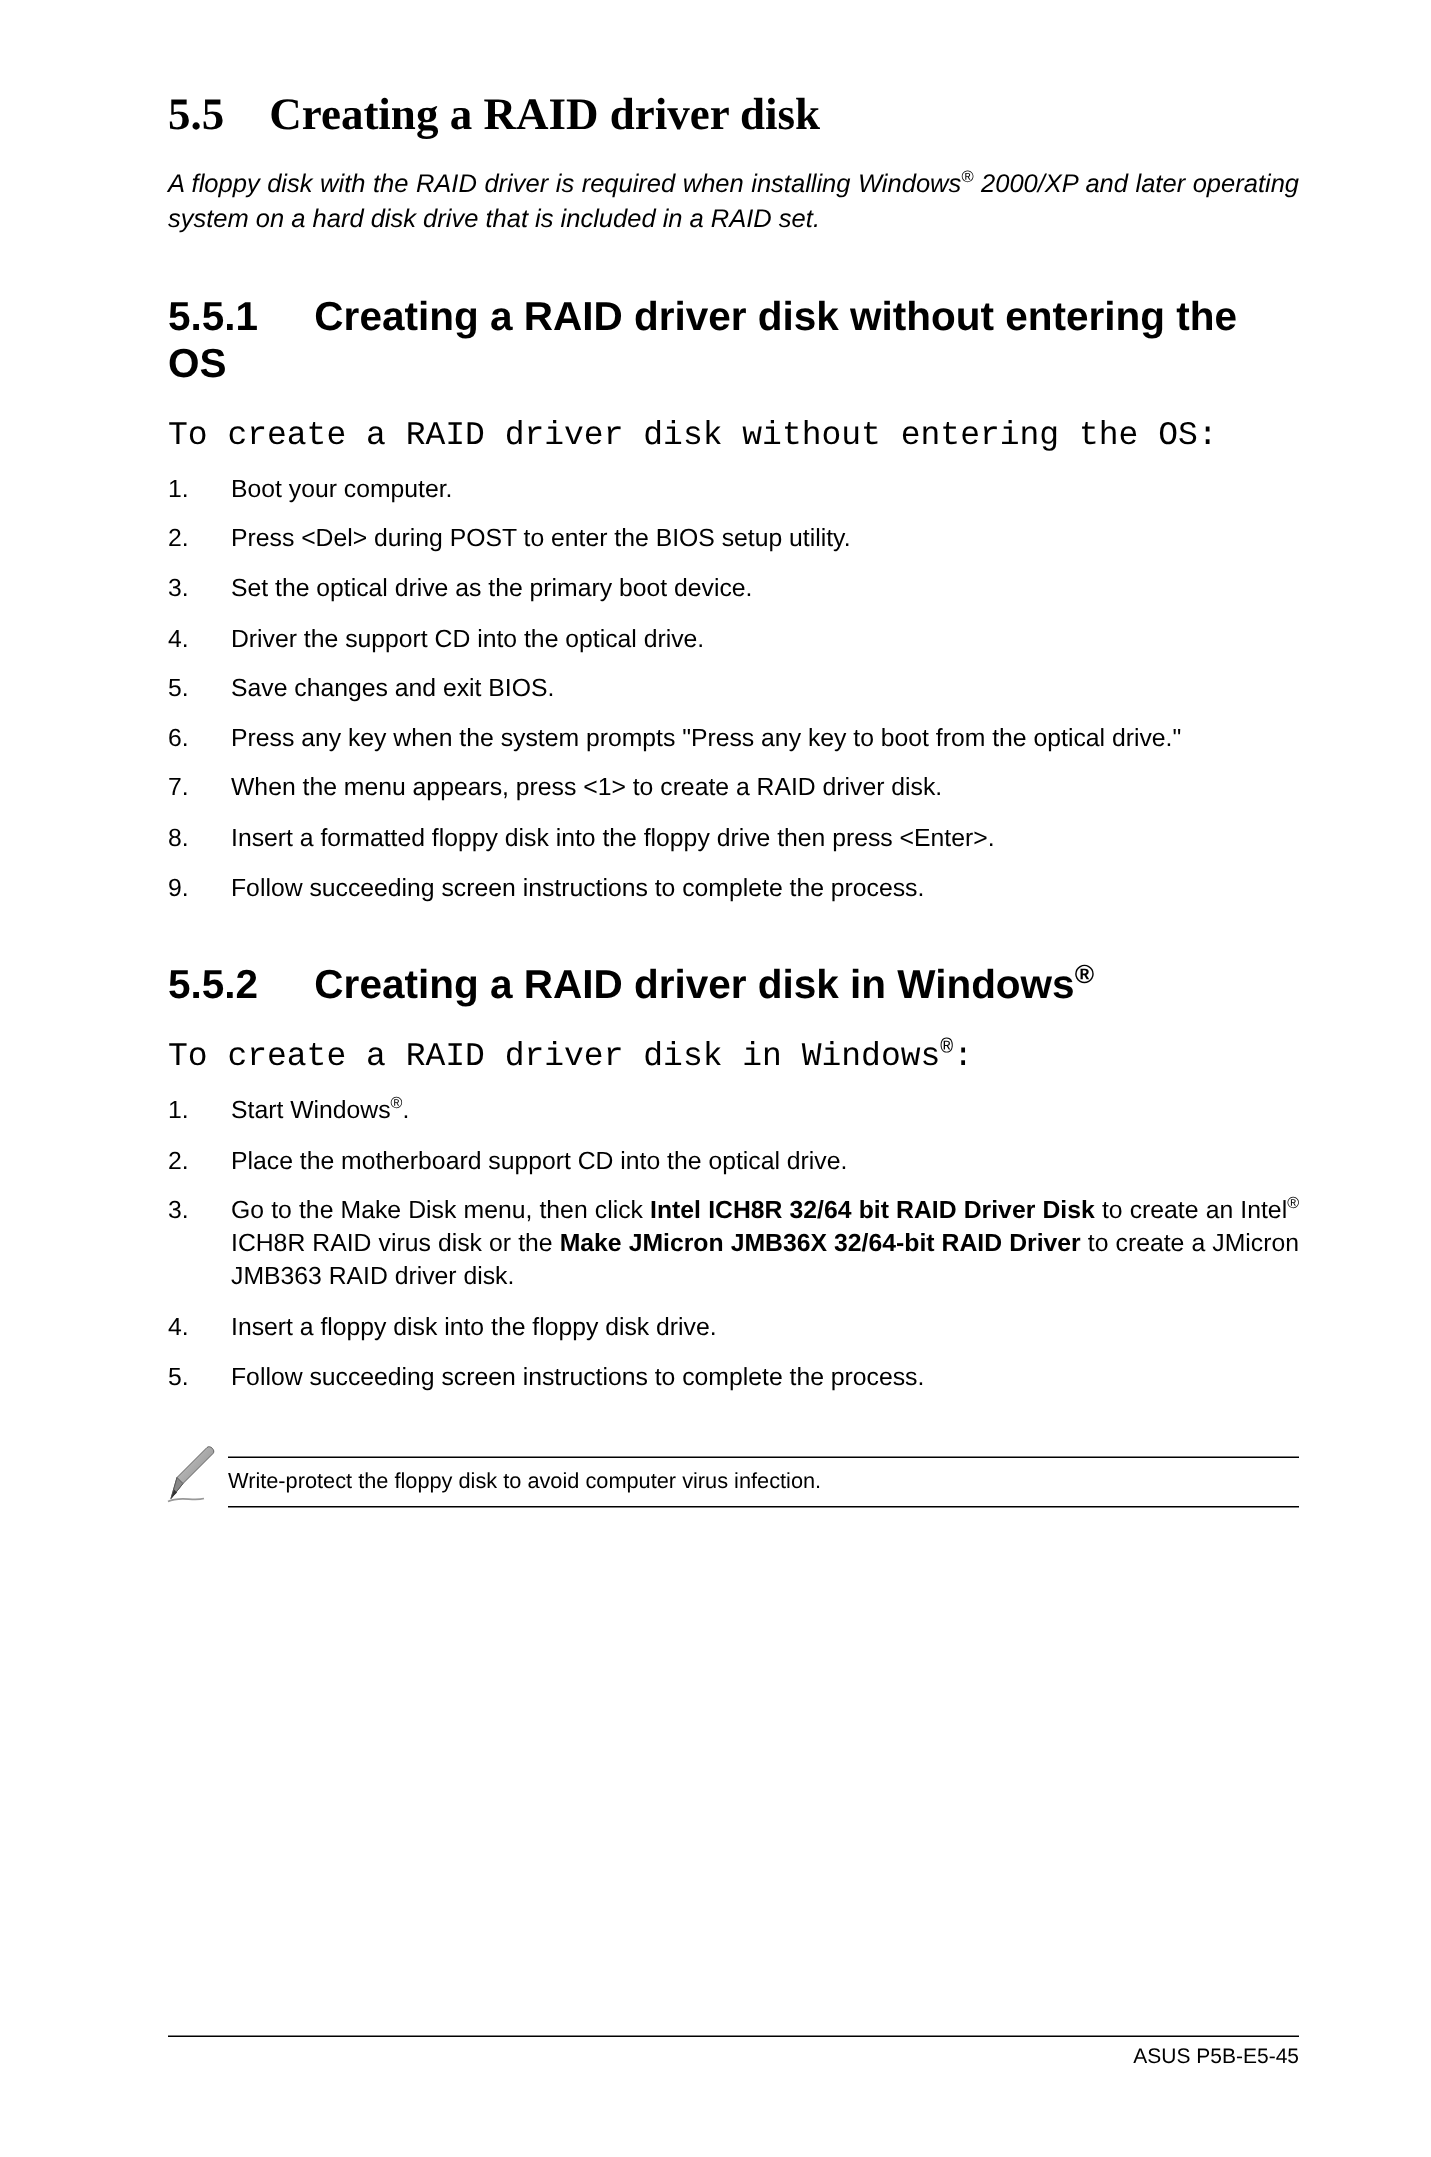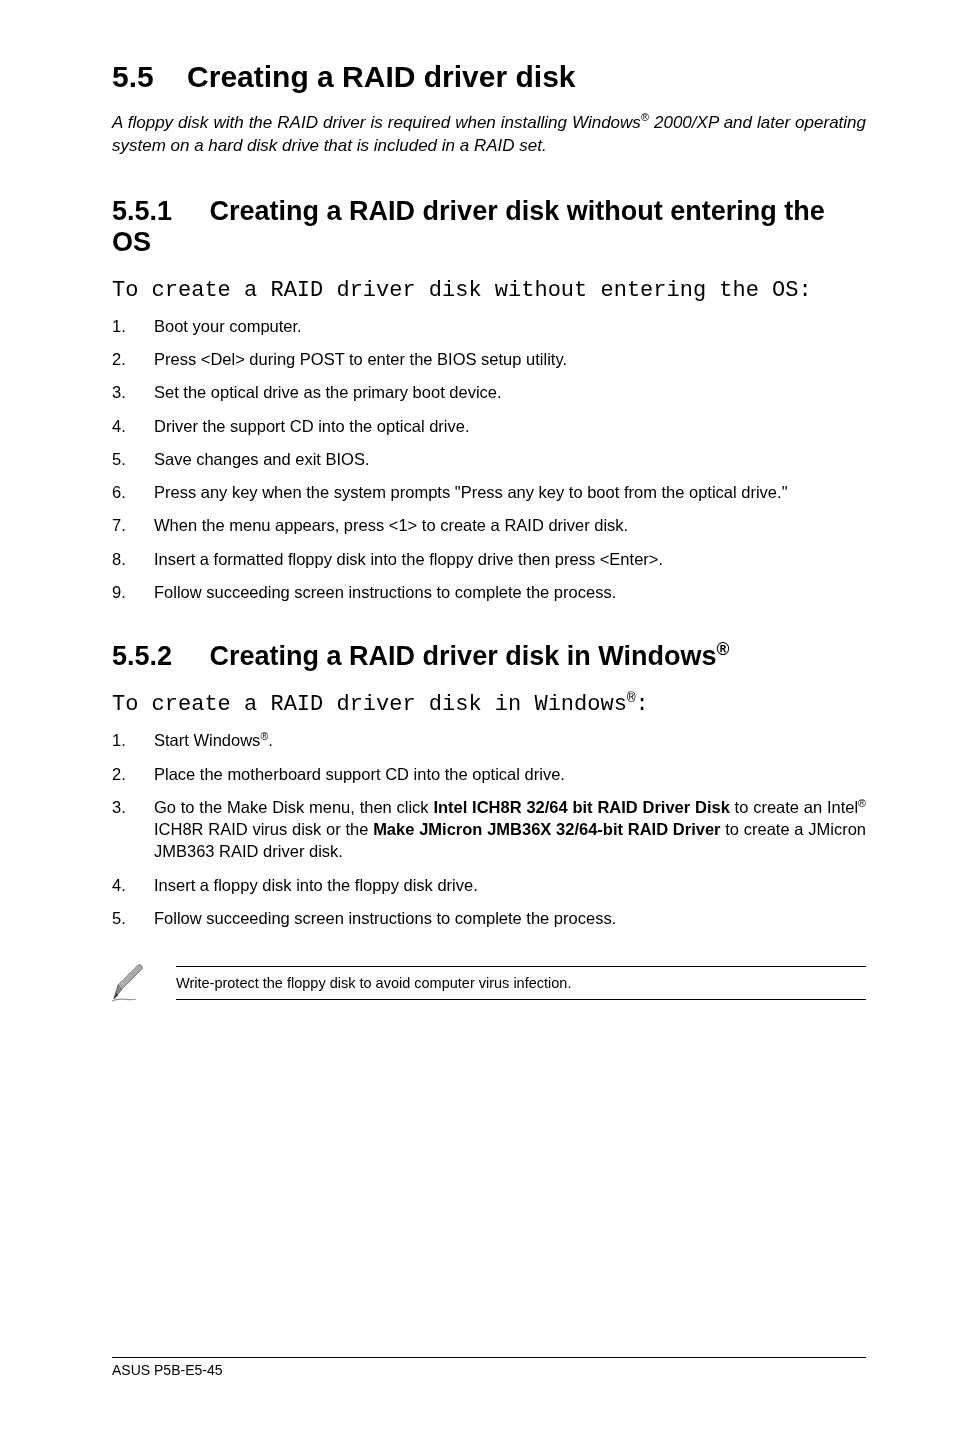--- a/index.html
+++ b/index.html
@@ -9,21 +9,21 @@
     background: #fff;
     font-family: Arial, Helvetica, sans-serif;
     color: #000;
     position: relative;
     padding: 60px 88px 0 112px;
   }
   .h1 {
     font-size: 30px;
     font-weight: bold;
     margin-bottom: 18px;
-    font-family: Liberation Sans, sans-serif;
+    font-family: Liberation Serif, serif;
   }
   .intro {
     font-size: 17px;
     line-height: 1.35;
     margin-bottom: 38px;
     text-align: justify;
     font-style: italic;
   }
   .h2 {
     font-size: 27px;
@@ -50,22 +50,21 @@
     text-align: justify;
   }
   ol li::before {
     content: counter(item) ".";
     position: absolute;
     left: 0;
   }
   sup { font-size: 0.65em; vertical-align: super; line-height: 0; }
   .note-row {
     display: flex;
-    align-items: center;
-    gap: 24px;
+    align-items: flex-end;
     margin-top: -6px;
     margin-left: -4px;
   }
   .note-icon {
     width: 44px;
     height: 44px;
     flex: 0 0 44px;
   }
   .note-text-wrap {
     flex: 1;
@@ -85,21 +84,21 @@
     right: 88px;
     bottom: 60px;
   }
   .footer-hr {
     border: none;
     border-top: 1px solid #000;
     margin-bottom: 4px;
   }
   .footer-row {
     display: flex;
-    justify-content: flex-start;
+    justify-content: flex-end;
     font-size: 14px;
   }
 </style>
 </head>
 <body>
 
 <div class="h1">
   <span>5.5</span>&nbsp;&nbsp;&nbsp;&nbsp;<span>Creating a RAID driver disk</span>
 </div>
 

